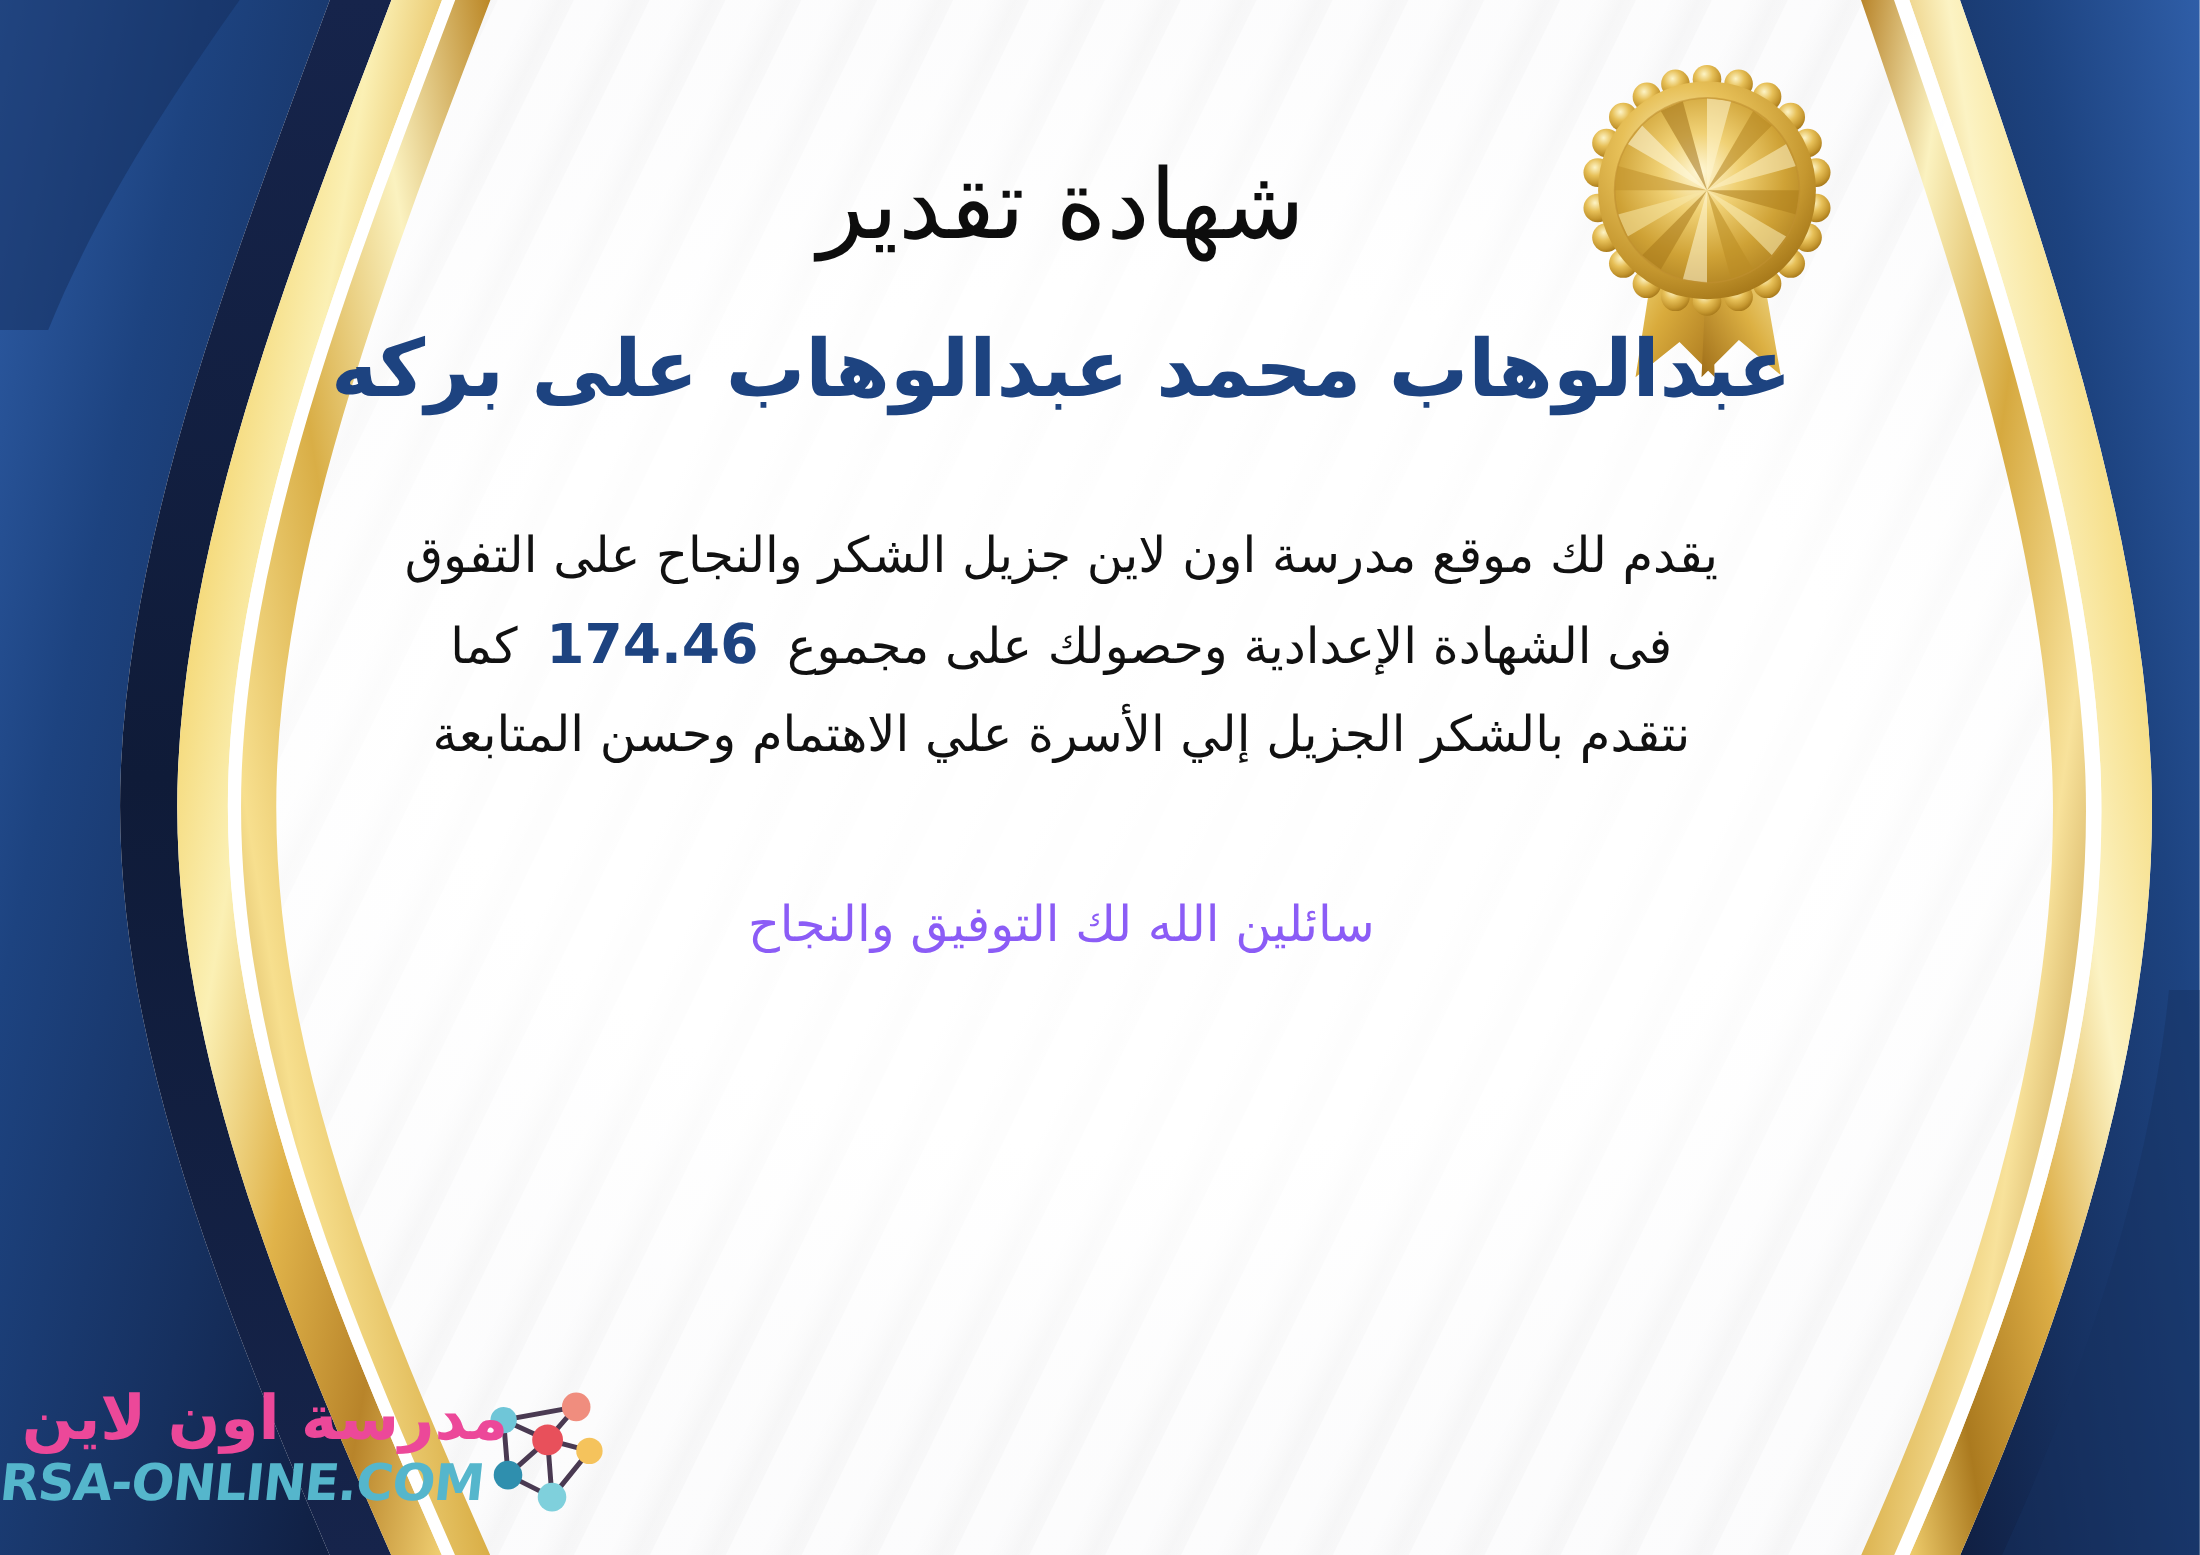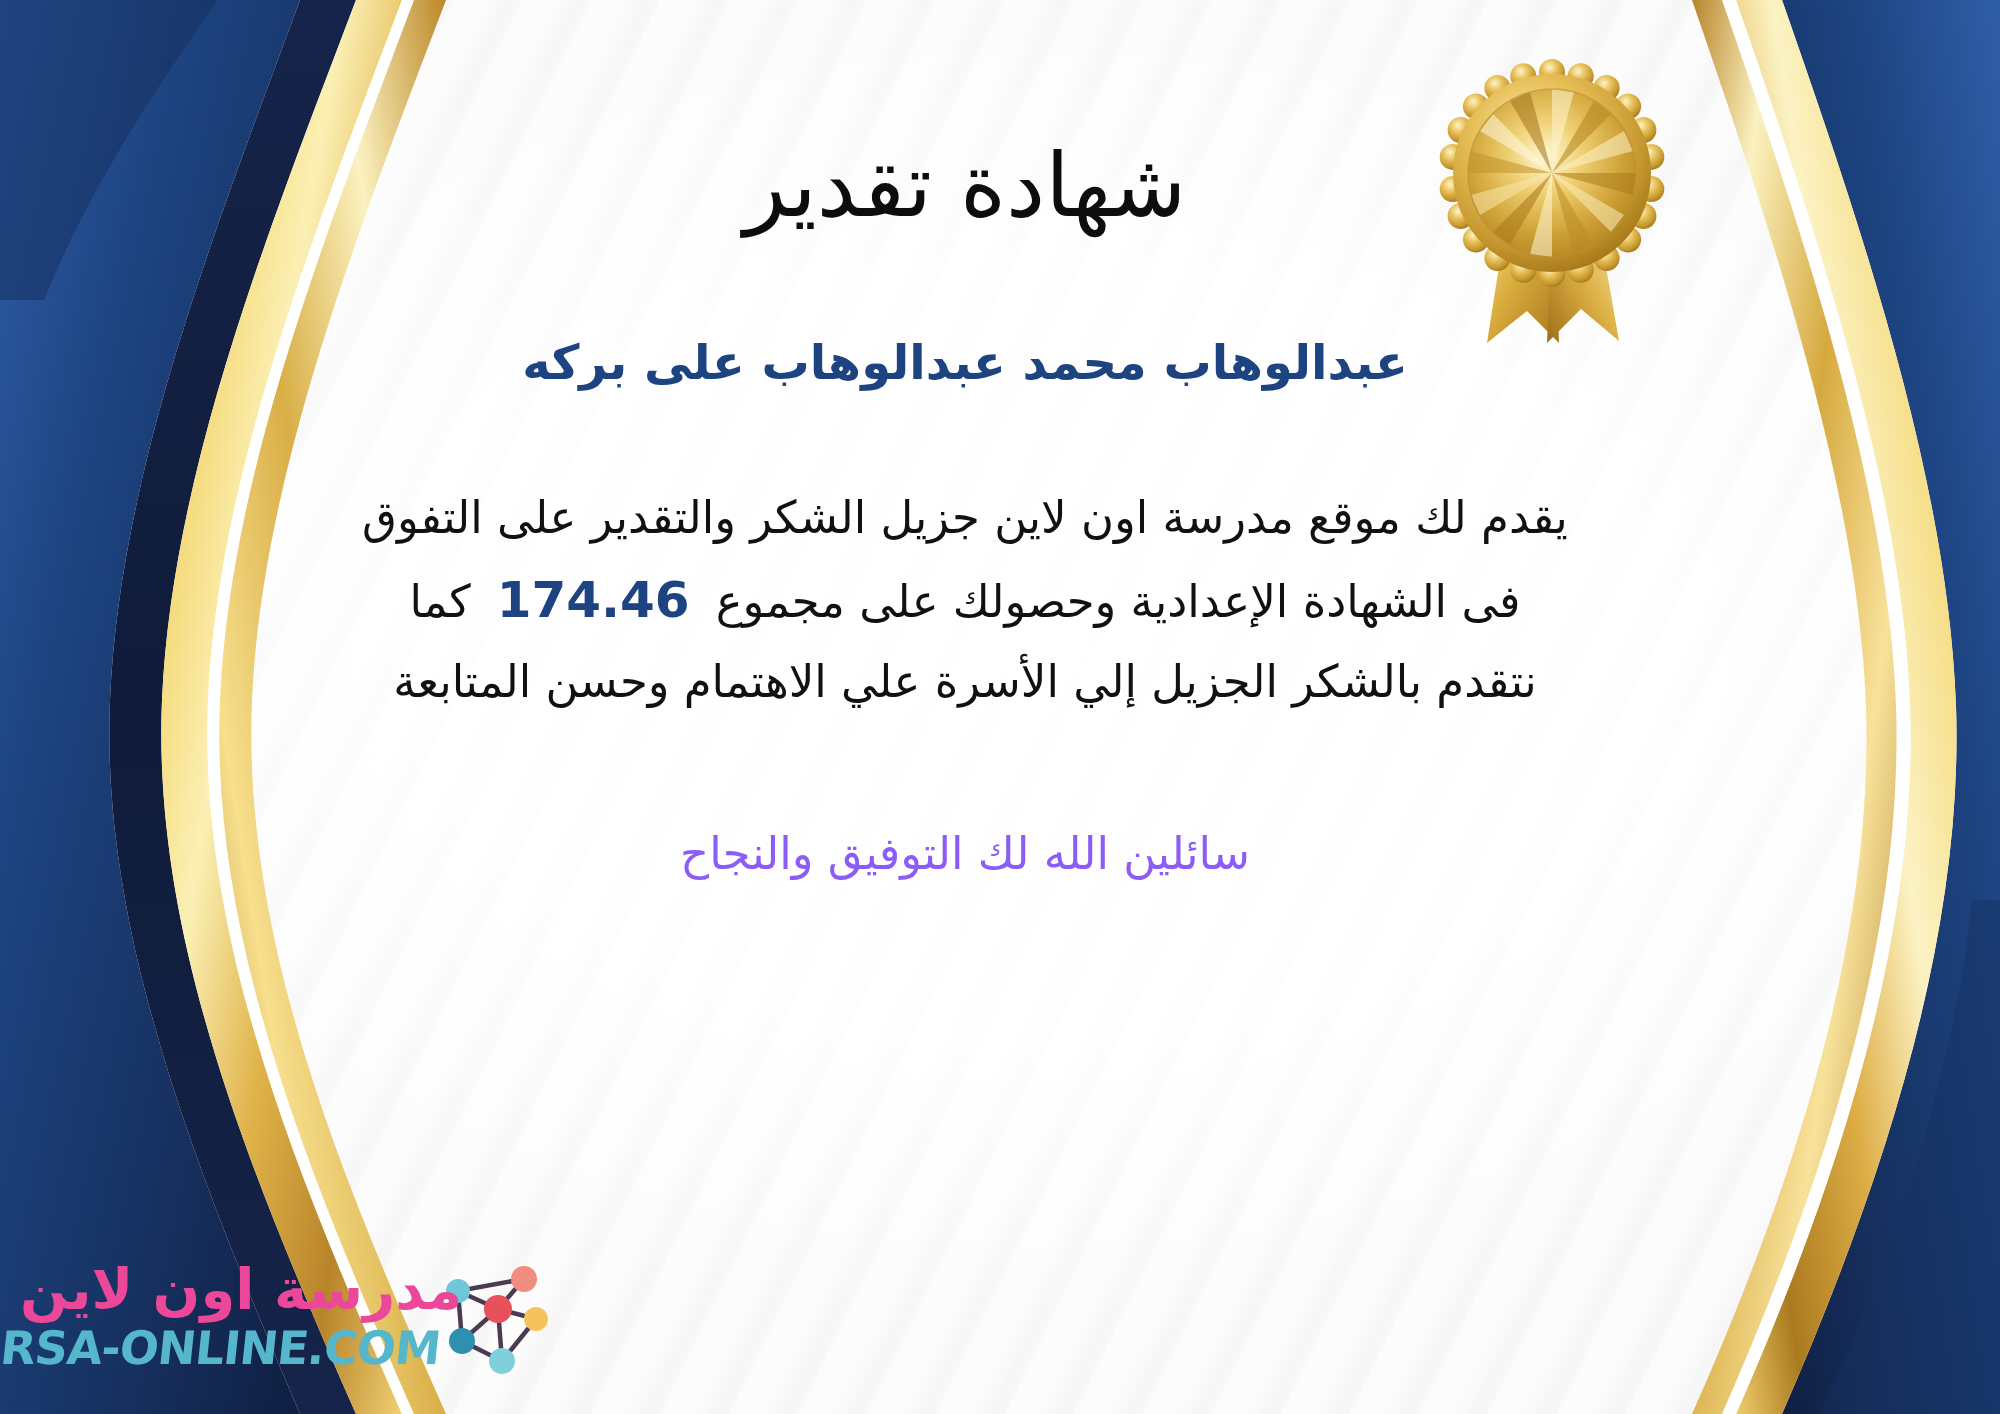--- a/index.html
+++ b/index.html
@@ -74,22 +74,22 @@
     font-size:88px;
     line-height:1.05;
     font-weight:400;
     color:#0d0d0d;
     letter-spacing:0px;
     direction:rtl;
     white-space:nowrap;
   }
 
   .recipient-name{
-    margin-top:104px;
-    font-size:48px;
+    margin-top:64px;
+    font-size:72px;
     line-height:1.1;
     font-weight:700;
     color:#1d4380;
     direction:rtl;
     white-space:nowrap;
   }
 
   .body-block{
     margin-top:90px;
     width:1480px;
@@ -382,21 +382,21 @@
     </svg>
   </div>
 
   <div class="content">
 
     <div class="cert-title">شهادة تقدير</div>
 
     <div class="recipient-name">عبدالوهاب محمد عبدالوهاب على بركه</div>
 
     <div class="body-block">
-      <div class="body-line">يقدم لك موقع مدرسة اون لاين جزيل الشكر  والتقدير على التفوق</div>
+      <div class="body-line">يقدم لك موقع مدرسة اون لاين جزيل الشكر  والنجاح على التفوق</div>
 
       <div class="body-line">
         <span>فى الشهادة الإعدادية وحصولك على مجموع</span><span class="grade-value">174.46</span><span>كما</span>
       </div>
 
       <div class="body-line">نتقدم  بالشكر الجزيل إلي الأسرة علي الاهتمام وحسن المتابعة</div>
 
       <div class="closing-line">سائلين الله لك التوفيق  والنجاح</div>
     </div>
   </div>

